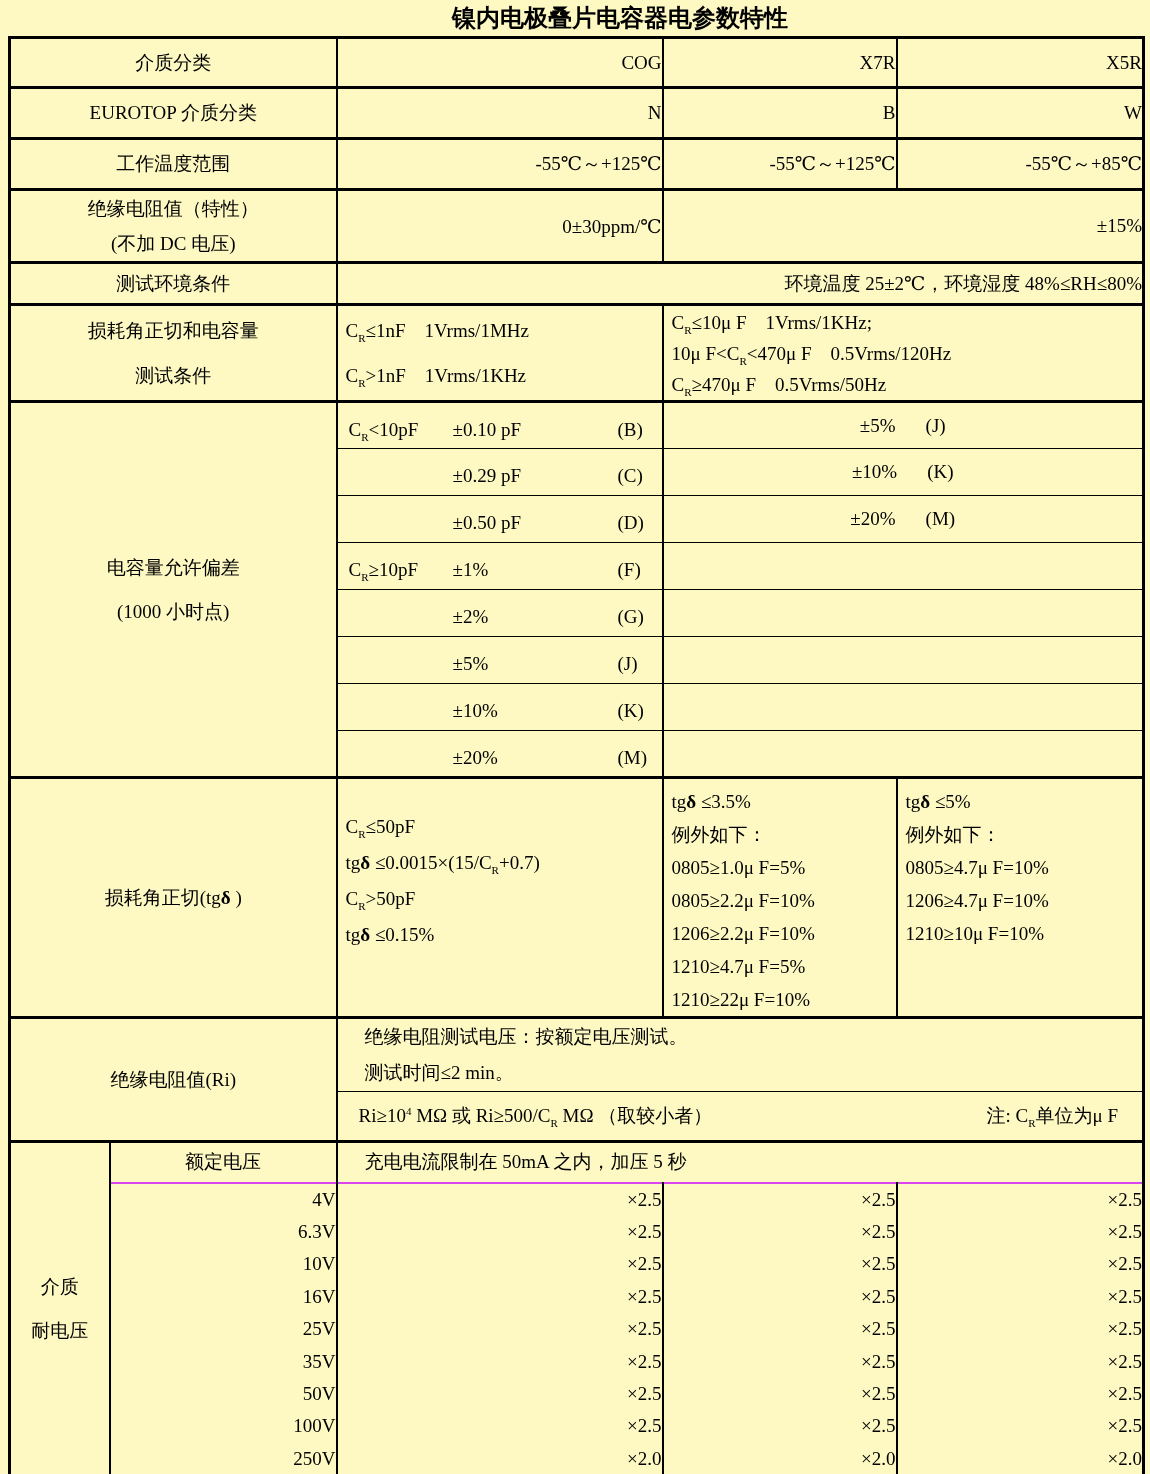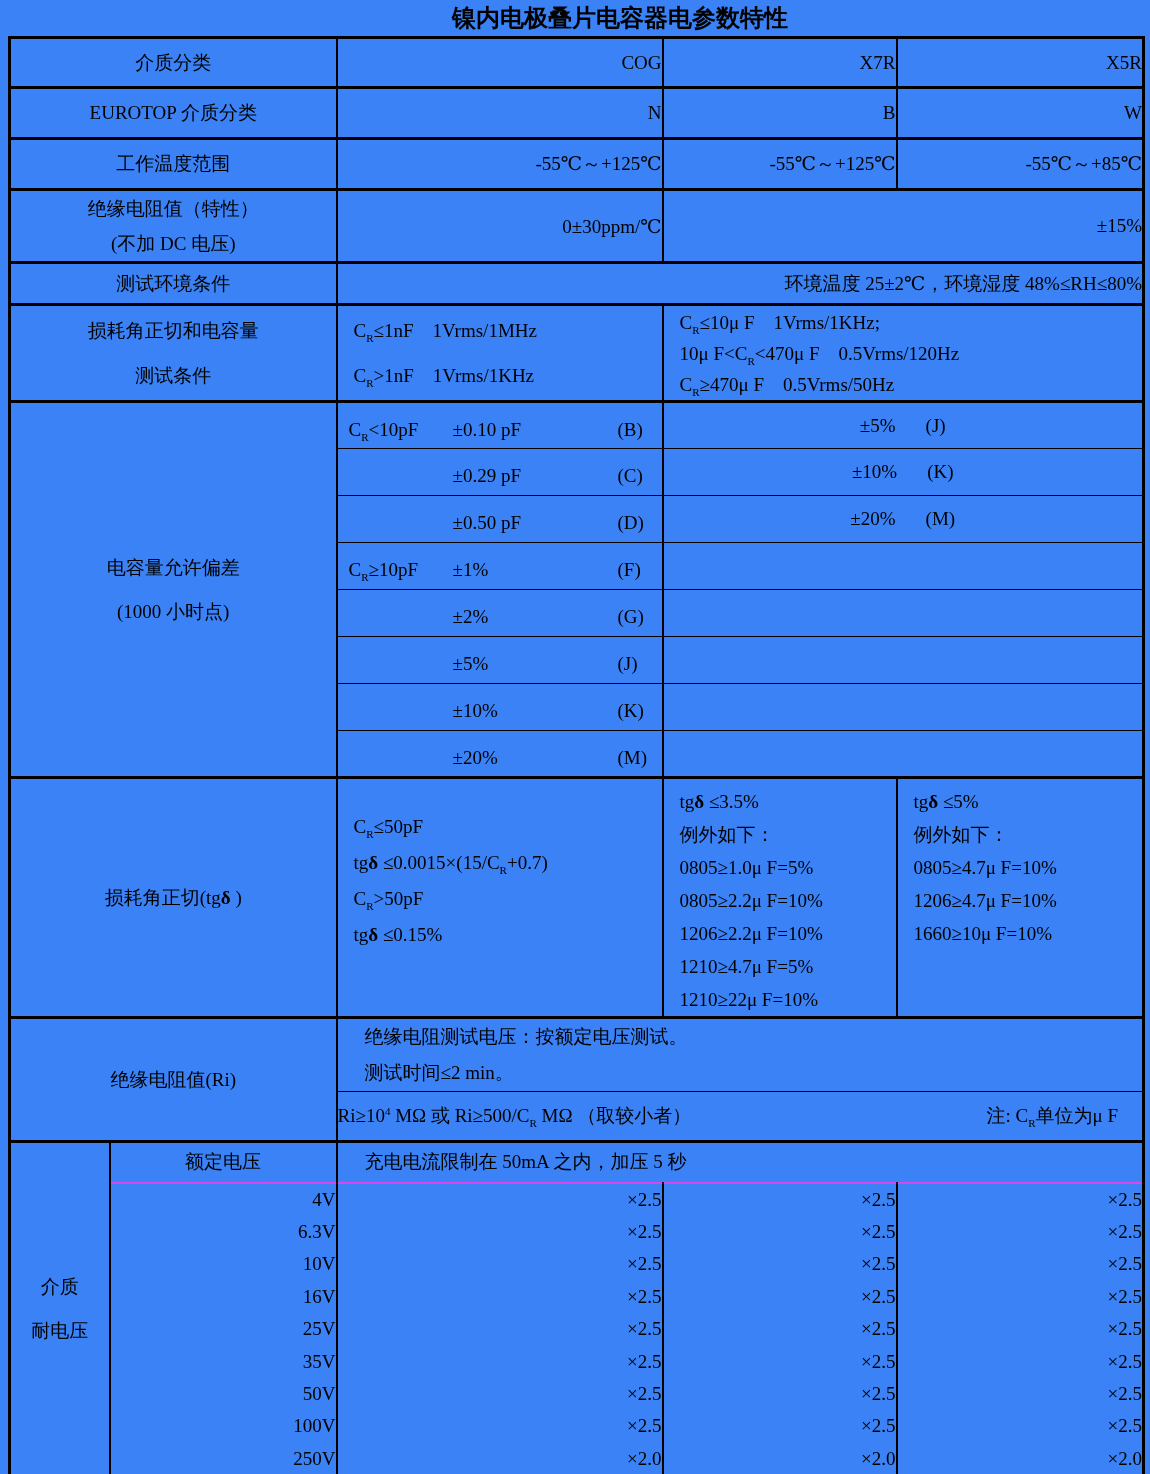--- a/index.html
+++ b/index.html
@@ -1,17 +1,17 @@
 <!DOCTYPE html>
 <html><head>
 <meta charset="utf-8">
 <style>
   html,body{margin:0;padding:0;background:#fff;}
   .page{
-    width:1150px;height:1474px;background:#3b82f6;color:#000;
+    width:1150px;height:1474px;background:#fef9c3;color:#000;
     font-family:"Liberation Serif","DejaVu Serif",serif;
     font-size:19px;position:relative;overflow:hidden;
   }
   .title{
     height:36px;line-height:36px;text-align:center;
     font-family:"Liberation Sans","DejaVu Sans",sans-serif;
     font-weight:bold;font-size:24px;transform:translateX(45px);
   }
   table.spec{
     border-collapse:collapse;table-layout:fixed;width:1134px;
@@ -28,37 +28,37 @@
   
   tr.r-head{height:50px}tr.r-euro{height:51px}tr.r-temp{height:51px}
   tr.r-coeff{height:73px}tr.r-env{height:42px}tr.r-dfct{height:97px}
   tr.r-tol{height:47px}tr.r-tgd{height:237px}tr.r-ins1{height:71px}
   tr.r-ins2{height:50px}tr.r-rated{height:41px}tr.r-volt{height:292px}
   .ctr{text-align:right}
   .lab{text-align:center}
   .left{text-align:left}
   .top{vertical-align:top}
   .pl{padding-left:27px}
-  .pl12{padding-left:16px}
+  .pl12{padding-left:8px}
   .ln45{line-height:45px;white-space:pre}
   .ln36{line-height:36px;white-space:pre}
   .ln35{line-height:35px;white-space:pre}
   .ln33{line-height:33px;white-space:pre}
   .ln32{line-height:32.4px;white-space:pre}
   .ln31{line-height:31px;white-space:pre}
   .ln44c{line-height:44px;text-align:center;white-space:pre}
   .tgd-cog{padding-bottom:34px}
   .tgd-list{padding-top:6px}
   sub{font-size:11px;line-height:0;}
   sup{font-size:11px;line-height:0;}
   
   .tolgrid{display:grid;grid-template-columns:104px 165px 1fr;padding-left:11px;align-items:center;margin-top:8px;}
   .tolgrid span{text-align:left;white-space:pre}
   .tolright{display:flex;justify-content:center;align-items:center;gap:30px;white-space:pre}
-  .ins2row{display:flex;justify-content:space-between;align-items:center;padding-left:0;padding-right:24px;white-space:pre}
+  .ins2row{display:flex;justify-content:space-between;align-items:center;padding-left:21px;padding-right:24px;white-space:pre}
   .note-left{white-space:pre}
 </style>
 </head>
 <body>
 
 <div class="page">
   <div class="title">镍内电极叠片电容器电参数特性</div>
 
   <table class="spec">
     <colgroup>
@@ -240,21 +240,21 @@
             <div class="ln33">0805≥2.2μ F=10%</div>
             <div class="ln33">1206≥2.2μ F=10%</div>
             <div class="ln33">1210≥4.7μ F=5%</div>
             <div class="ln33">1210≥22μ F=10%</div>
           </td>
       <td class="left pl12 top tgd-list">
             <div class="ln33">tg<b>δ</b> ≤5%</div>
             <div class="ln33">例外如下：</div>
             <div class="ln33">0805≥4.7μ F=10%</div>
             <div class="ln33">1206≥4.7μ F=10%</div>
-            <div class="ln33">1660≥10μ F=10%</div>
+            <div class="ln33">1210≥10μ F=10%</div>
           </td>
     </tr>
 
     <tr class="r-ins1 sec">
       <td colspan="2" rowspan="2" class="lab">绝缘电阻值(Ri)</td>
       <td colspan="3" class="left pl">
             <div class="ln36">绝缘电阻测试电压：按额定电压测试。</div>
             <div class="ln36">测试时间≤2 min。</div>
           </td>
     </tr>

